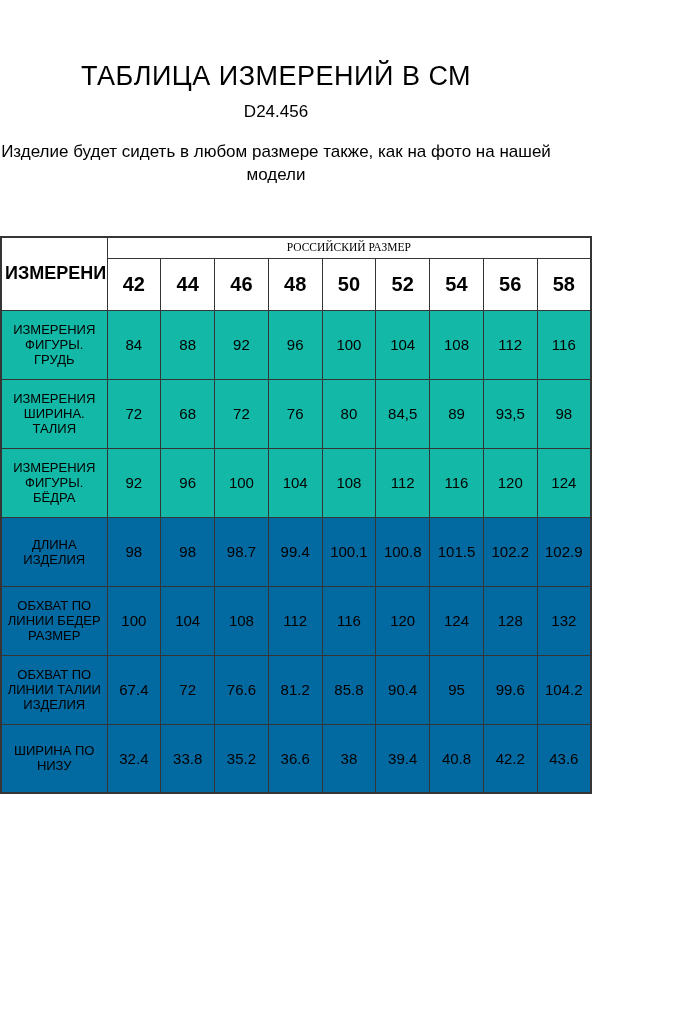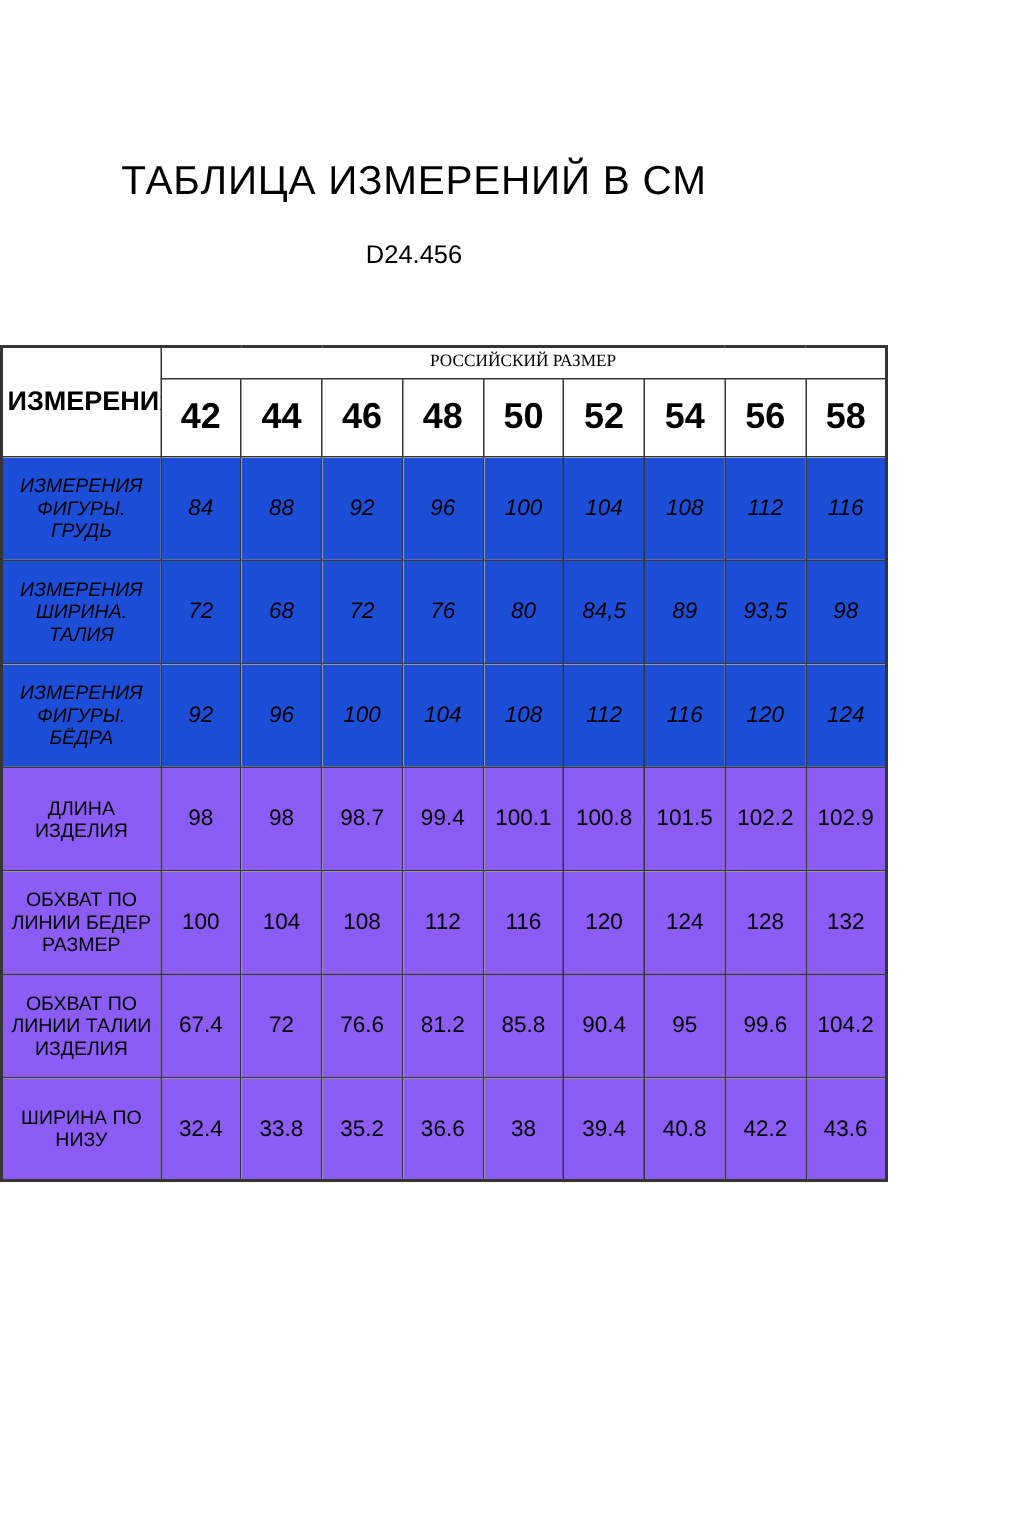--- a/index.html
+++ b/index.html
@@ -9,33 +9,33 @@
   }
   body {
     width: 682px;
     height: 1024px;
     font-family: "Liberation Sans", sans-serif;
     color: #000000;
     overflow: hidden;
   }
   .page {
     width: 552px;
-    padding-top: 104px;
+    padding-top: 60px;
     box-sizing: border-box;
   }
   h1.title {
     margin: 0;
     font-size: 27px;
     font-weight: 400;
     text-align: center;
     letter-spacing: 0.5px;
     line-height: 32px;
   }
   .article {
-    margin-top: 24px;
+    margin-top: 10px;
     font-size: 17px;
     text-align: center;
     line-height: 20px;
   }
   .note {
     margin: 18px auto 0 auto;
     max-width: 560px;
     font-size: 17px;
     text-align: center;
     line-height: 23px;
@@ -63,48 +63,48 @@
   }
   td.group-header {
     height: 21px;
     font-size: 11.5px;
     line-height: 13px;
     padding: 1px;
     font-family: Liberation Serif, serif;
   }
   tr.size-row td {
     height: 52px;
-    font-size: 24px;
+    font-size: 20px;
     font-weight: 700;
   }
   tr.data-row td {
     height: 69px;
     font-size: 15px;
   }
   tr.data-row td.row-label {
     font-size: 13px;
     line-height: 15px;
   }
   tr.figure-row td {
-    background: #1d4ed8;
-    font-style: italic;
+    background: #14b8a6;
   }
   tr.product-row td {
-    background: #8b5cf6;
+    background: #0369a1;
   }
 </style>
 </head>
 <body>
 
 <div class="page">
 
   <h1 class="title">ТАБЛИЦА ИЗМЕРЕНИЙ В СМ</h1>
 
   <div class="article">D24.456</div>
 
+  <p class="note">Изделие будет сидеть в любом размере также, как на фото на нашей модели</p>
 
   <table class="measure">
     <tbody>
       <tr>
         <td class="corner" rowspan="2">ИЗМЕРЕНИЯ</td>
         <td class="group-header" colspan="9">РОССИЙСКИЙ РАЗМЕР</td>
       </tr>
       <tr class="size-row">
         <td>42</td>
         <td>44</td>

